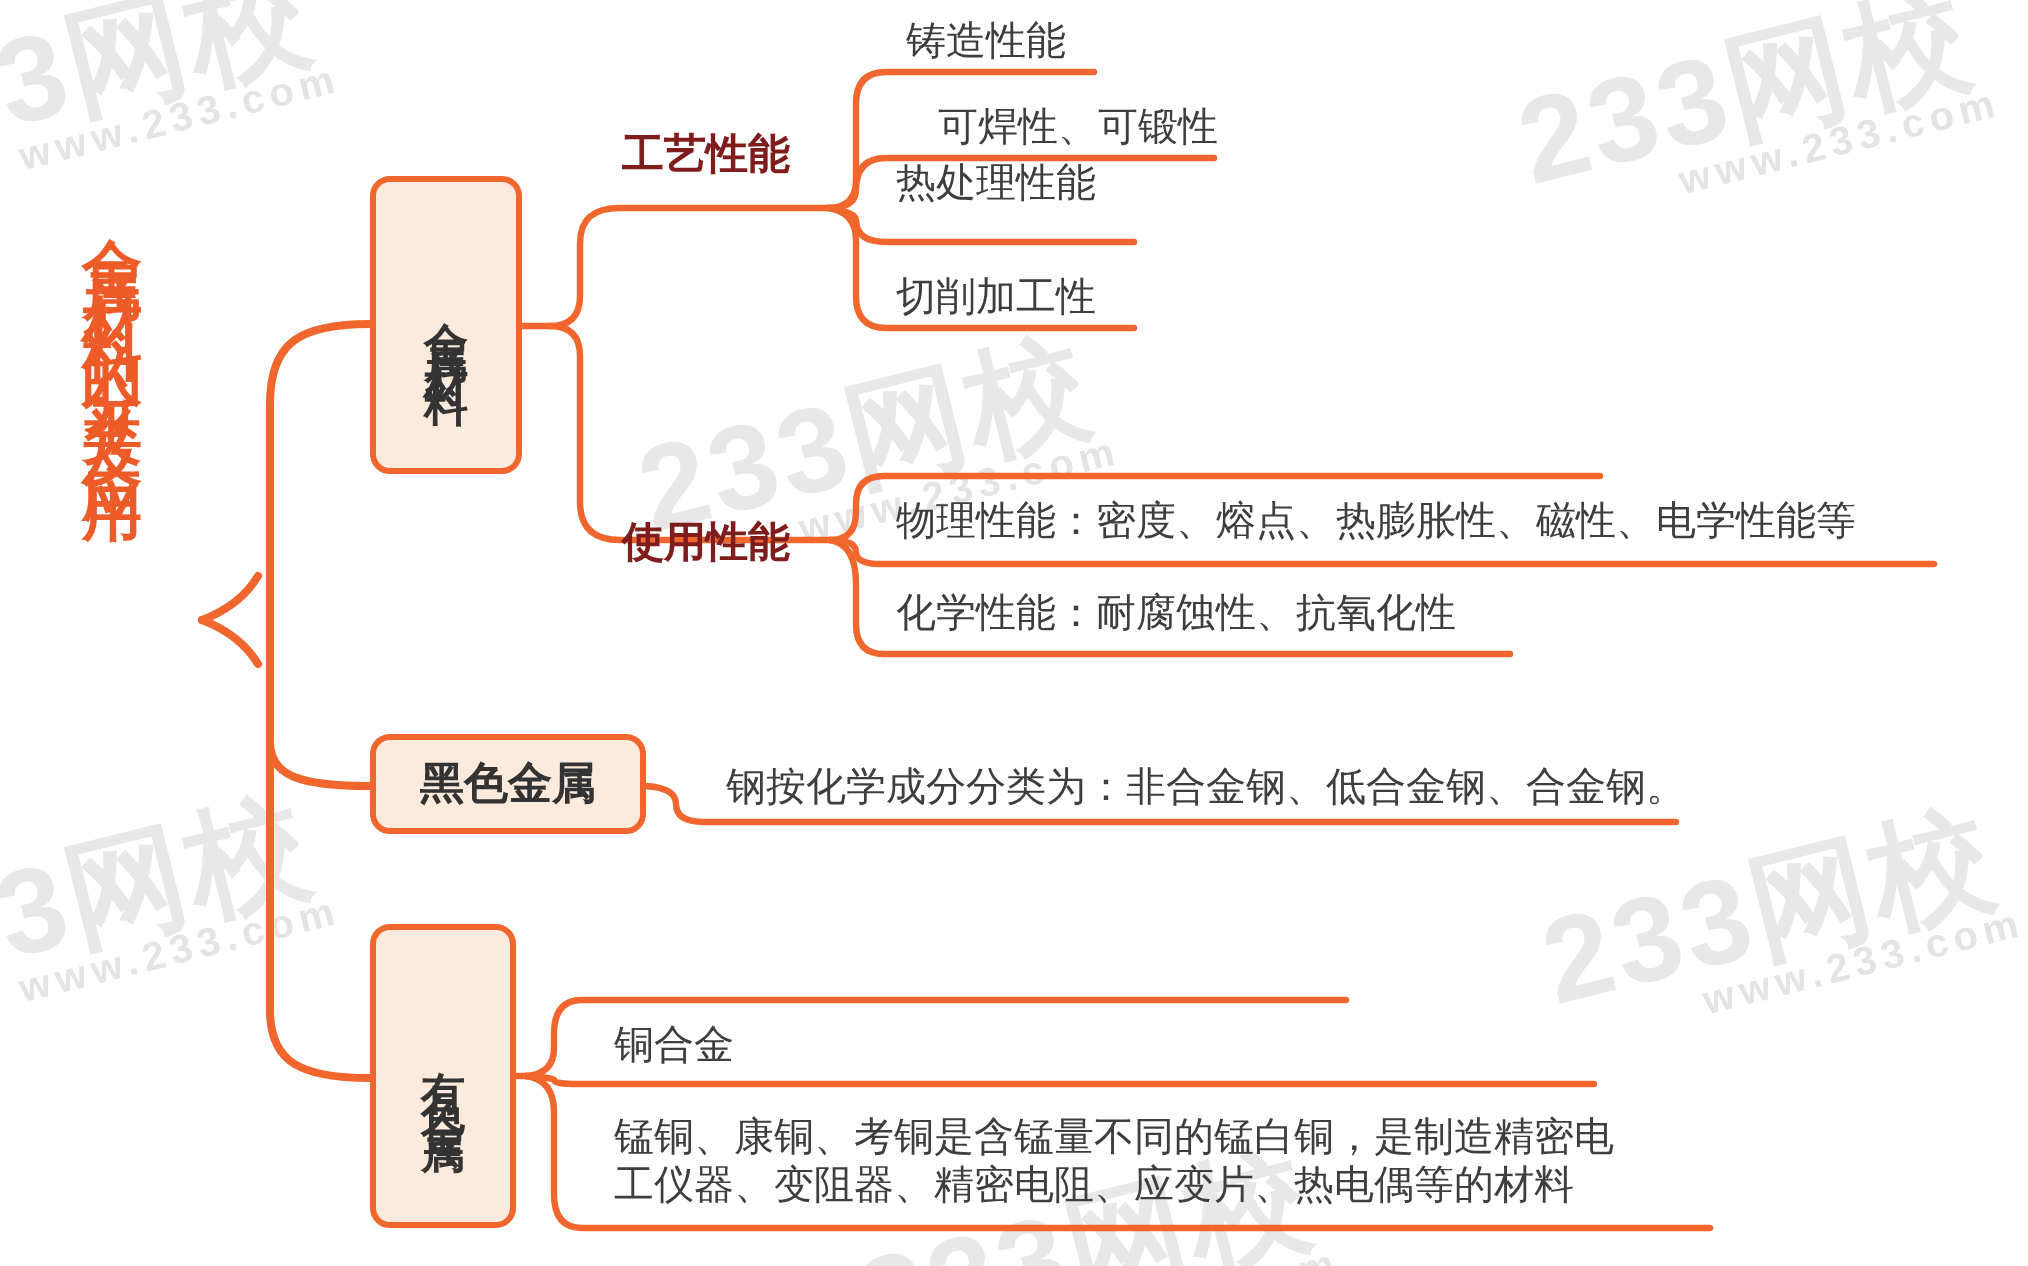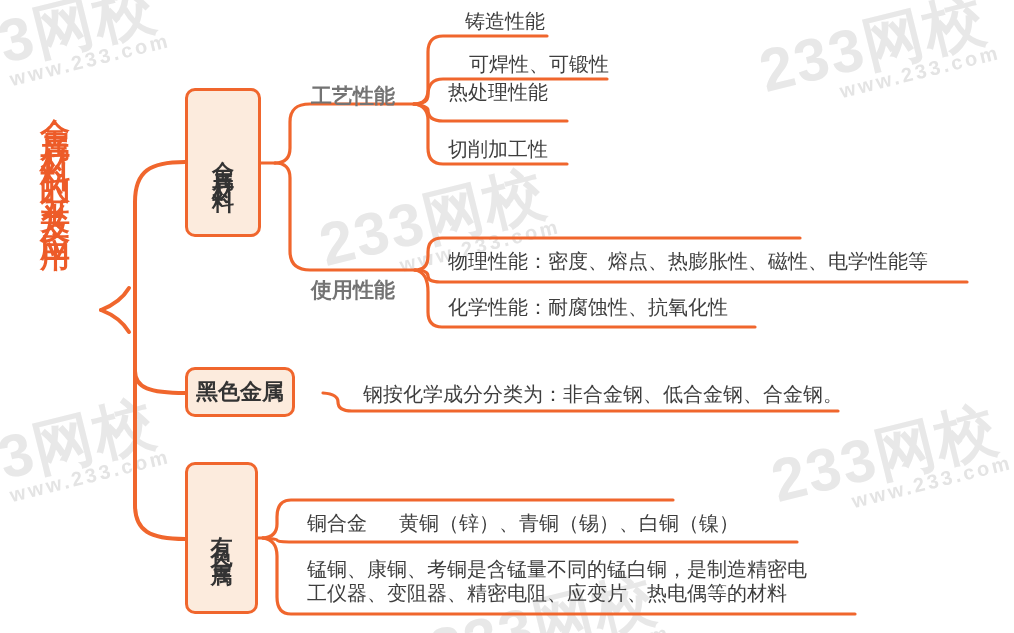--- a/index.html
+++ b/index.html
@@ -31,21 +31,21 @@
     display:flex; align-items:center; justify-content:center;
     color:#333333; font-weight:bold; font-size:22px;
   }
   .node .v-text {
     writing-mode:vertical-rl; text-orientation:upright;
     letter-spacing:10px; line-height:1;
   }
   
   .group-label {
     position:absolute; z-index:2; font-size:21px; font-weight:bold;
-    color:#737373; white-space:nowrap; line-height:1;margin-top:18px;
+    color:#7f1d1d; white-space:nowrap; line-height:1;
   }
   
   .leaf {
     position:absolute; z-index:2; font-size:20px; color:#3E3E3E;
     white-space:nowrap; line-height:23px;
   }
   .leaf.two { white-space:pre-line; line-height:24px; }
   .leaf-row { display:flex; gap:32px; }
 </style>
 </head>
@@ -108,40 +108,39 @@
       <path d="M263,538 Q277,539 277,540 Q277,542 289,542 L797,542" stroke-width="3.2"></path>
       <path d="M263,538 Q277,540 277,556 L277,597 Q277,614 291,614 L855,614" stroke-width="3.2"></path>
     </g>
   </svg>
 
   <div class="root-title">金属材料的分类及应用</div>
 
   <div class="node" style="left:185px; top:88px; width:76px; height:149px;">
     <span class="v-text">金属材料</span>
   </div>
-  <div class="node" style="left:185px; top:367px; width:110px; height:50px;">
+  <div class="node" style="left:185px; top:367px; width:138px; height:50px;">
     <span>黑色金属</span>
   </div>
   <div class="node" style="left:185px; top:462px; width:73px; height:152px;">
     <span class="v-text">有色金属</span>
   </div>
 
   <div class="group-label" style="left:311px; top:67px;">工艺性能</div>
   <div class="group-label" style="left:311px; top:261px;text-align:right;">使用性能</div>
 
-  <div class="leaf" style="left:465px; top:10px;">铸造性能</div>
+  <div class="leaf" style="left:453px; top:10px;">铸造性能</div>
   <div class="leaf" style="left:448px; top:53px;margin-left:21px;">可焊性、可锻性</div>
   <div class="leaf" style="left:448px; top:81px;">热处理性能</div>
   <div class="leaf" style="left:448px; top:138px;">切削加工性</div>
 
   <div class="leaf" style="left:448px; top:250px;">物理性能：密度、熔点、热膨胀性、磁性、电学性能等</div>
   <div class="leaf" style="left:363px; top:383px;">钢按化学成分分类为：非合金钢、低合金钢、合金钢。</div>
 
   <div class="leaf" style="left:448px; top:296px;">化学性能：耐腐蚀性、抗氧化性</div>
 
   <div class="leaf leaf-row" style="left:307px; top:512px;">
     <span>铜合金</span>
-    <span>黄铜（锌）、青铜（锡）、白铜（镍）</span>
   </div>
   <div class="leaf two" style="left:307px; top:557px;">锰铜、康铜、考铜是含锰量不同的锰白铜，是制造精密电
 工仪器、变阻器、精密电阻、应变片、热电偶等的材料</div>
 
 </div>
 
 </body></html>

